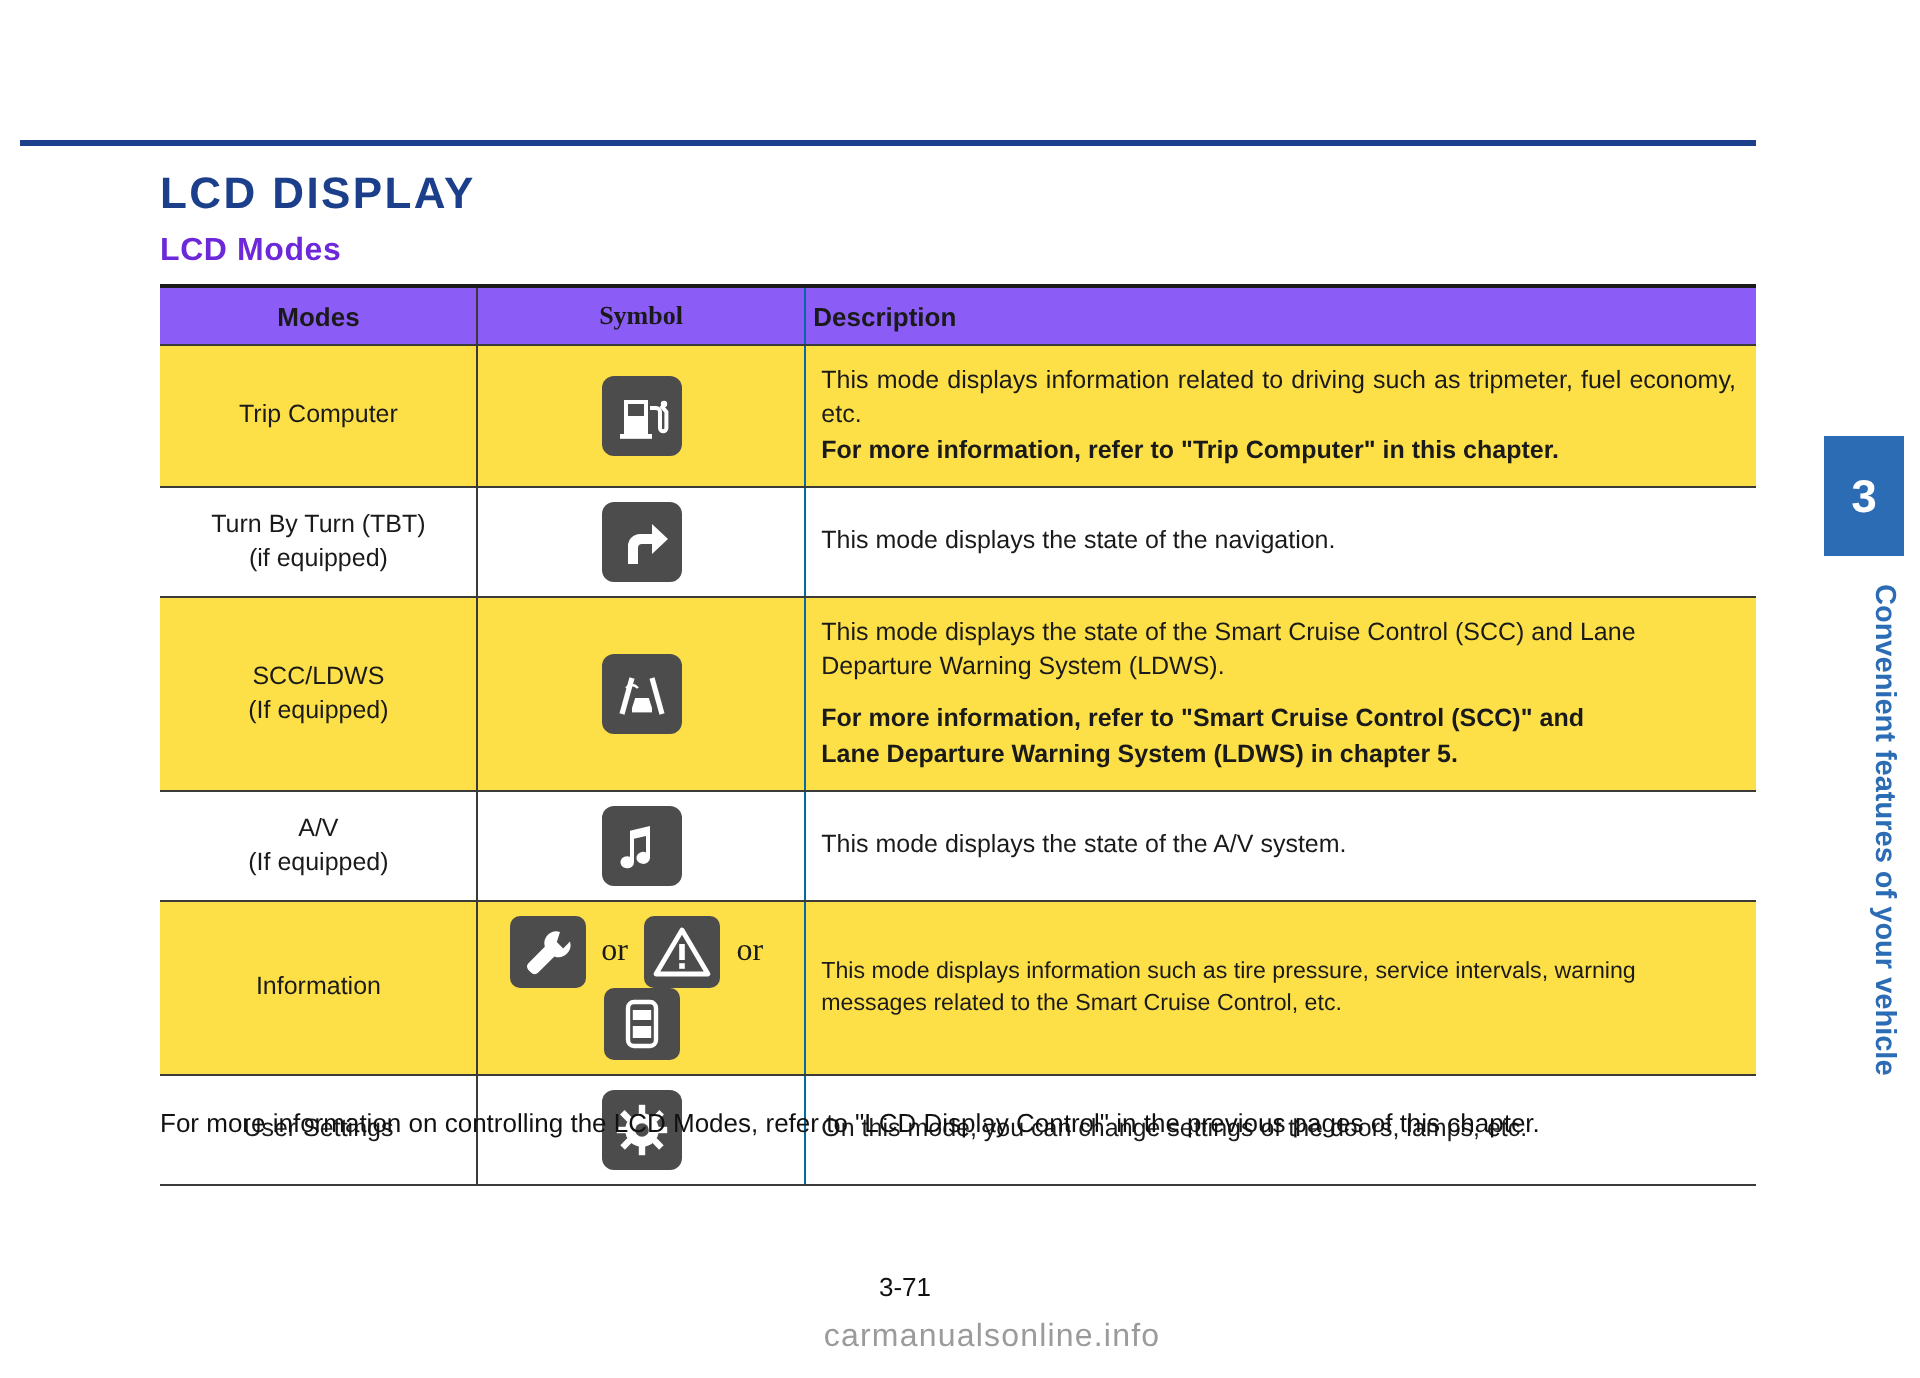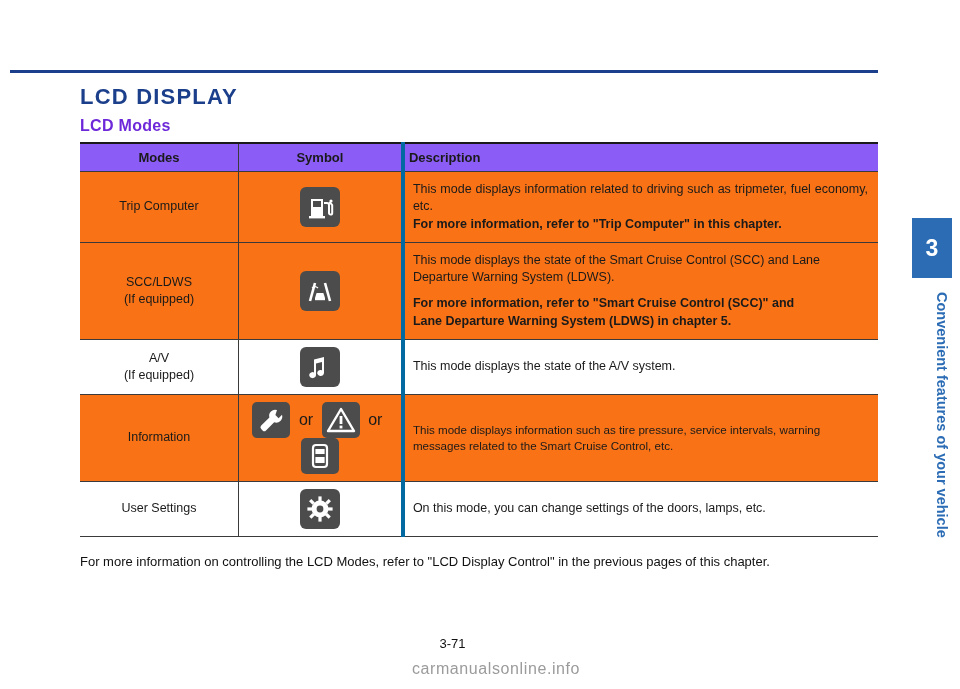--- a/index.html
+++ b/index.html
@@ -101,29 +101,29 @@
     font-size: 13px;
     font-weight: bold;
     padding: 6px 4px;
     border-top: 2px solid #1a1a1a;
     border-bottom: 1px solid #3a3a3a;
   }
   .col-mode { width: 152px; text-align: center; }
   .col-sym  { width: 162px; text-align: center; }
   .col-desc { width: 484px; text-align: left; }
 
-  .tbl tbody tr.alt td { background: #f97316; }
+  .tbl tbody tr.alt td { background: #fde047; }
   .tbl tbody td { padding: 8px 0; }
   .tbl tbody td.col-mode { padding: 8px 6px; line-height: 1.35; }
   .tbl tbody td.col-desc { padding: 9px 10px 9px 8px; line-height: 1.38; }
   .tbl tbody td.col-sym { padding: 7px 0; }
 
   
   .tbl td.col-mode, .tbl th.col-mode { border-right: 1px solid #3a3a3a; }
-  .tbl td.col-sym, .tbl th.col-sym { border-right: 4px solid #0369a1; }
+  .tbl td.col-sym, .tbl th.col-sym { border-right: 1px solid #0369a1; font-family: Liberation Serif, serif; }
 
   .justify { text-align: justify; }
   .bold { font-weight: bold; }
   .spacer { display: block; height: 9px; }
   .small { font-size: 11.6px; }
 
   
   .tile {
     display: inline-block;
     width: 40px;
@@ -218,20 +218,36 @@
               <circle cx="31" cy="14" r="1.6" fill="#ffffff"></circle>
             </svg>
           </span>
         </td>
         <td class="col-desc">
           <span class="justify" style="display:block">This mode displays information related to driving such as tripmeter, fuel economy, etc.</span>
           <span class="bold" style="display:block">For more information, refer to "Trip Computer" in this chapter.</span>
         </td>
       </tr>
 
+      <tr>
+        <td class="col-mode">
+          <span>Turn By Turn (TBT)</span><br>
+          <span>(if equipped)</span>
+        </td>
+        <td class="col-sym">
+          <span class="tile">
+            <svg width="40" height="40" viewBox="0 0 40 40">
+              <path d="M13 31 v-9 a6 6 0 0 1 6-6 h6 v-5 l8 7.5 -8 7.5 v-5 h-5 a2 2 0 0 0 -2 2 v8 z" fill="#ffffff"></path>
+            </svg>
+          </span>
+        </td>
+        <td class="col-desc">
+          <span>This mode displays the state of the navigation.</span>
+        </td>
+      </tr>
 
       <tr class="alt">
         <td class="col-mode">
           <span>SCC/LDWS</span><br>
           <span>(If equipped)</span>
         </td>
         <td class="col-sym">
           <span class="tile">
             <svg width="40" height="40" viewBox="0 0 40 40">
 

